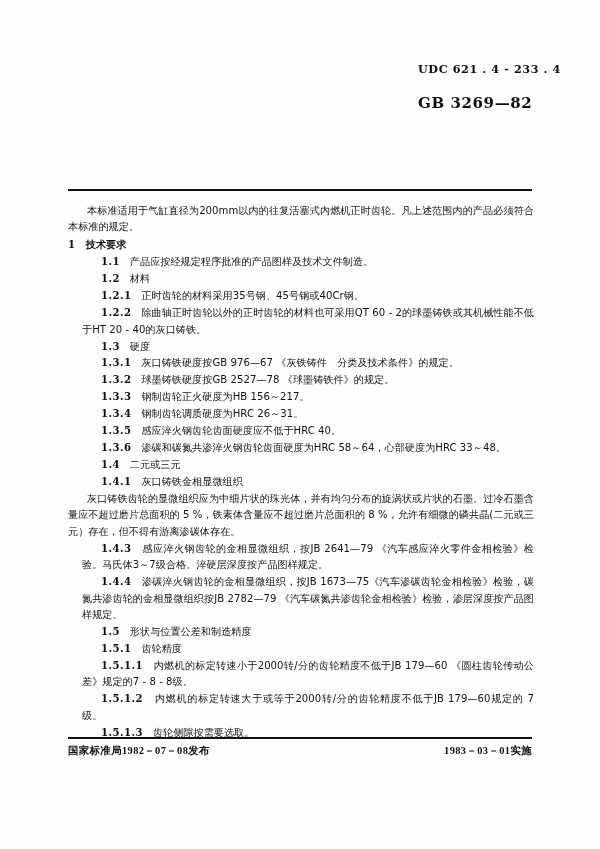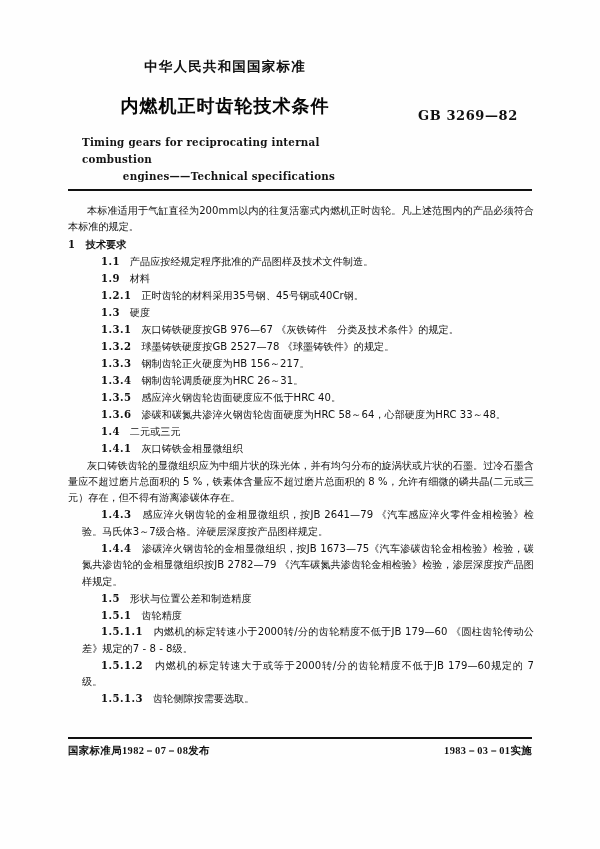--- a/index.html
+++ b/index.html
@@ -69,22 +69,22 @@
     width: 170px;
   }
   .udc {
     font-size: 11.2px;
     font-weight: bold;
     font-family: "DejaVu Serif", "Liberation Serif", serif;
     letter-spacing: 0.6px;
     color: #101010;
   }
   .gbno {
-    margin-top: 46px;
-    font-size: 13px;
+    margin-top: 18px;
+    font-size: 15px;
     font-weight: bold;
     font-family: "DejaVu Serif", "Liberation Serif", serif;
     letter-spacing: 0.6px;
     color: #101010;
   }
 
   .rule-top {
     position: absolute;
     left: 68px;
     top: 189px;
@@ -149,51 +149,45 @@
     color: #101010;
     font-family: Liberation Serif, serif;
   }
 </style>
 </head>
 <body>
 
 <div class="page">
 
   <div class="header">
-    <div class="hdr-left">
-      <div class="national-line">中华人民共和国国家标准</div>
-      <div class="cn-title">内燃机正时齿轮技术条件</div>
-      <div class="en-title">
-        <span class="l1">Timing gears for reciprocating internal combustion</span>
-        <span class="l2">engines——Technical specifications</span>
-      </div>
-    </div>
     <div class="hdr-right">
+      <div class="udc">UDC  621 . 4 - 233 . 4</div>
       <div class="gbno">GB  3269—82</div>
     </div>
   </div>
   <div class="rule-top"></div>
 
   <div class="body">
 
     <p class="p indent">本标准适用于气缸直径为200mm以内的往复活塞式内燃机正时齿轮。凡上述范围内的产品必须符合本标准的规定。</p>
 
     <div class="gap-sm"></div>
 
     <p class="p lvl1 sec-head">
       <span class="h1num">1</span>
       &nbsp;&nbsp;<span>技术要求</span>
     </p>
 
     <p class="p lvl2 indent"><span class="num">1.1</span>&nbsp;&nbsp;&nbsp;<span>产品应按经规定程序批准的产品图样及技术文件制造。</span></p>
 
-    <p class="p lvl2 indent"><span class="num">1.9</span>&nbsp;&nbsp;&nbsp;<span>材料</span></p>
+    <p class="p lvl2 indent"><span class="num">1.2</span>&nbsp;&nbsp;&nbsp;<span>材料</span></p>
 
     <p class="p lvl3 indent"><span class="num">1.2.1</span>&nbsp;&nbsp;&nbsp;<span>正时齿轮的材料采用35号钢、45号钢或40Cr钢。</span></p>
 
+    <p class="p lvl3 indent"><span class="num">1.2.2</span>&nbsp;&nbsp;&nbsp;<span>除曲轴正时齿轮以外的正时齿轮的材料也可采用QT 60 - 2的球墨铸铁或其机械性能不低于HT 20 - 40的灰口铸铁。</span></p>
 
 
     <p class="p lvl2 indent"><span class="num">1.3</span>&nbsp;&nbsp;&nbsp;<span>硬度</span></p>
 
     <p class="p lvl3 indent"><span class="num">1.3.1</span>&nbsp;&nbsp;&nbsp;<span>灰口铸铁硬度按GB 976—67 《灰铁铸件　分类及技术条件》的规定。</span></p>
 
     <p class="p lvl3 indent"><span class="num">1.3.2</span>&nbsp;&nbsp;&nbsp;<span>球墨铸铁硬度按GB 2527—78 《球墨铸铁件》的规定。</span></p>
 
     <p class="p lvl3 indent"><span class="num">1.3.3</span>&nbsp;&nbsp;&nbsp;<span>钢制齿轮正火硬度为HB 156～217。</span></p>
 

